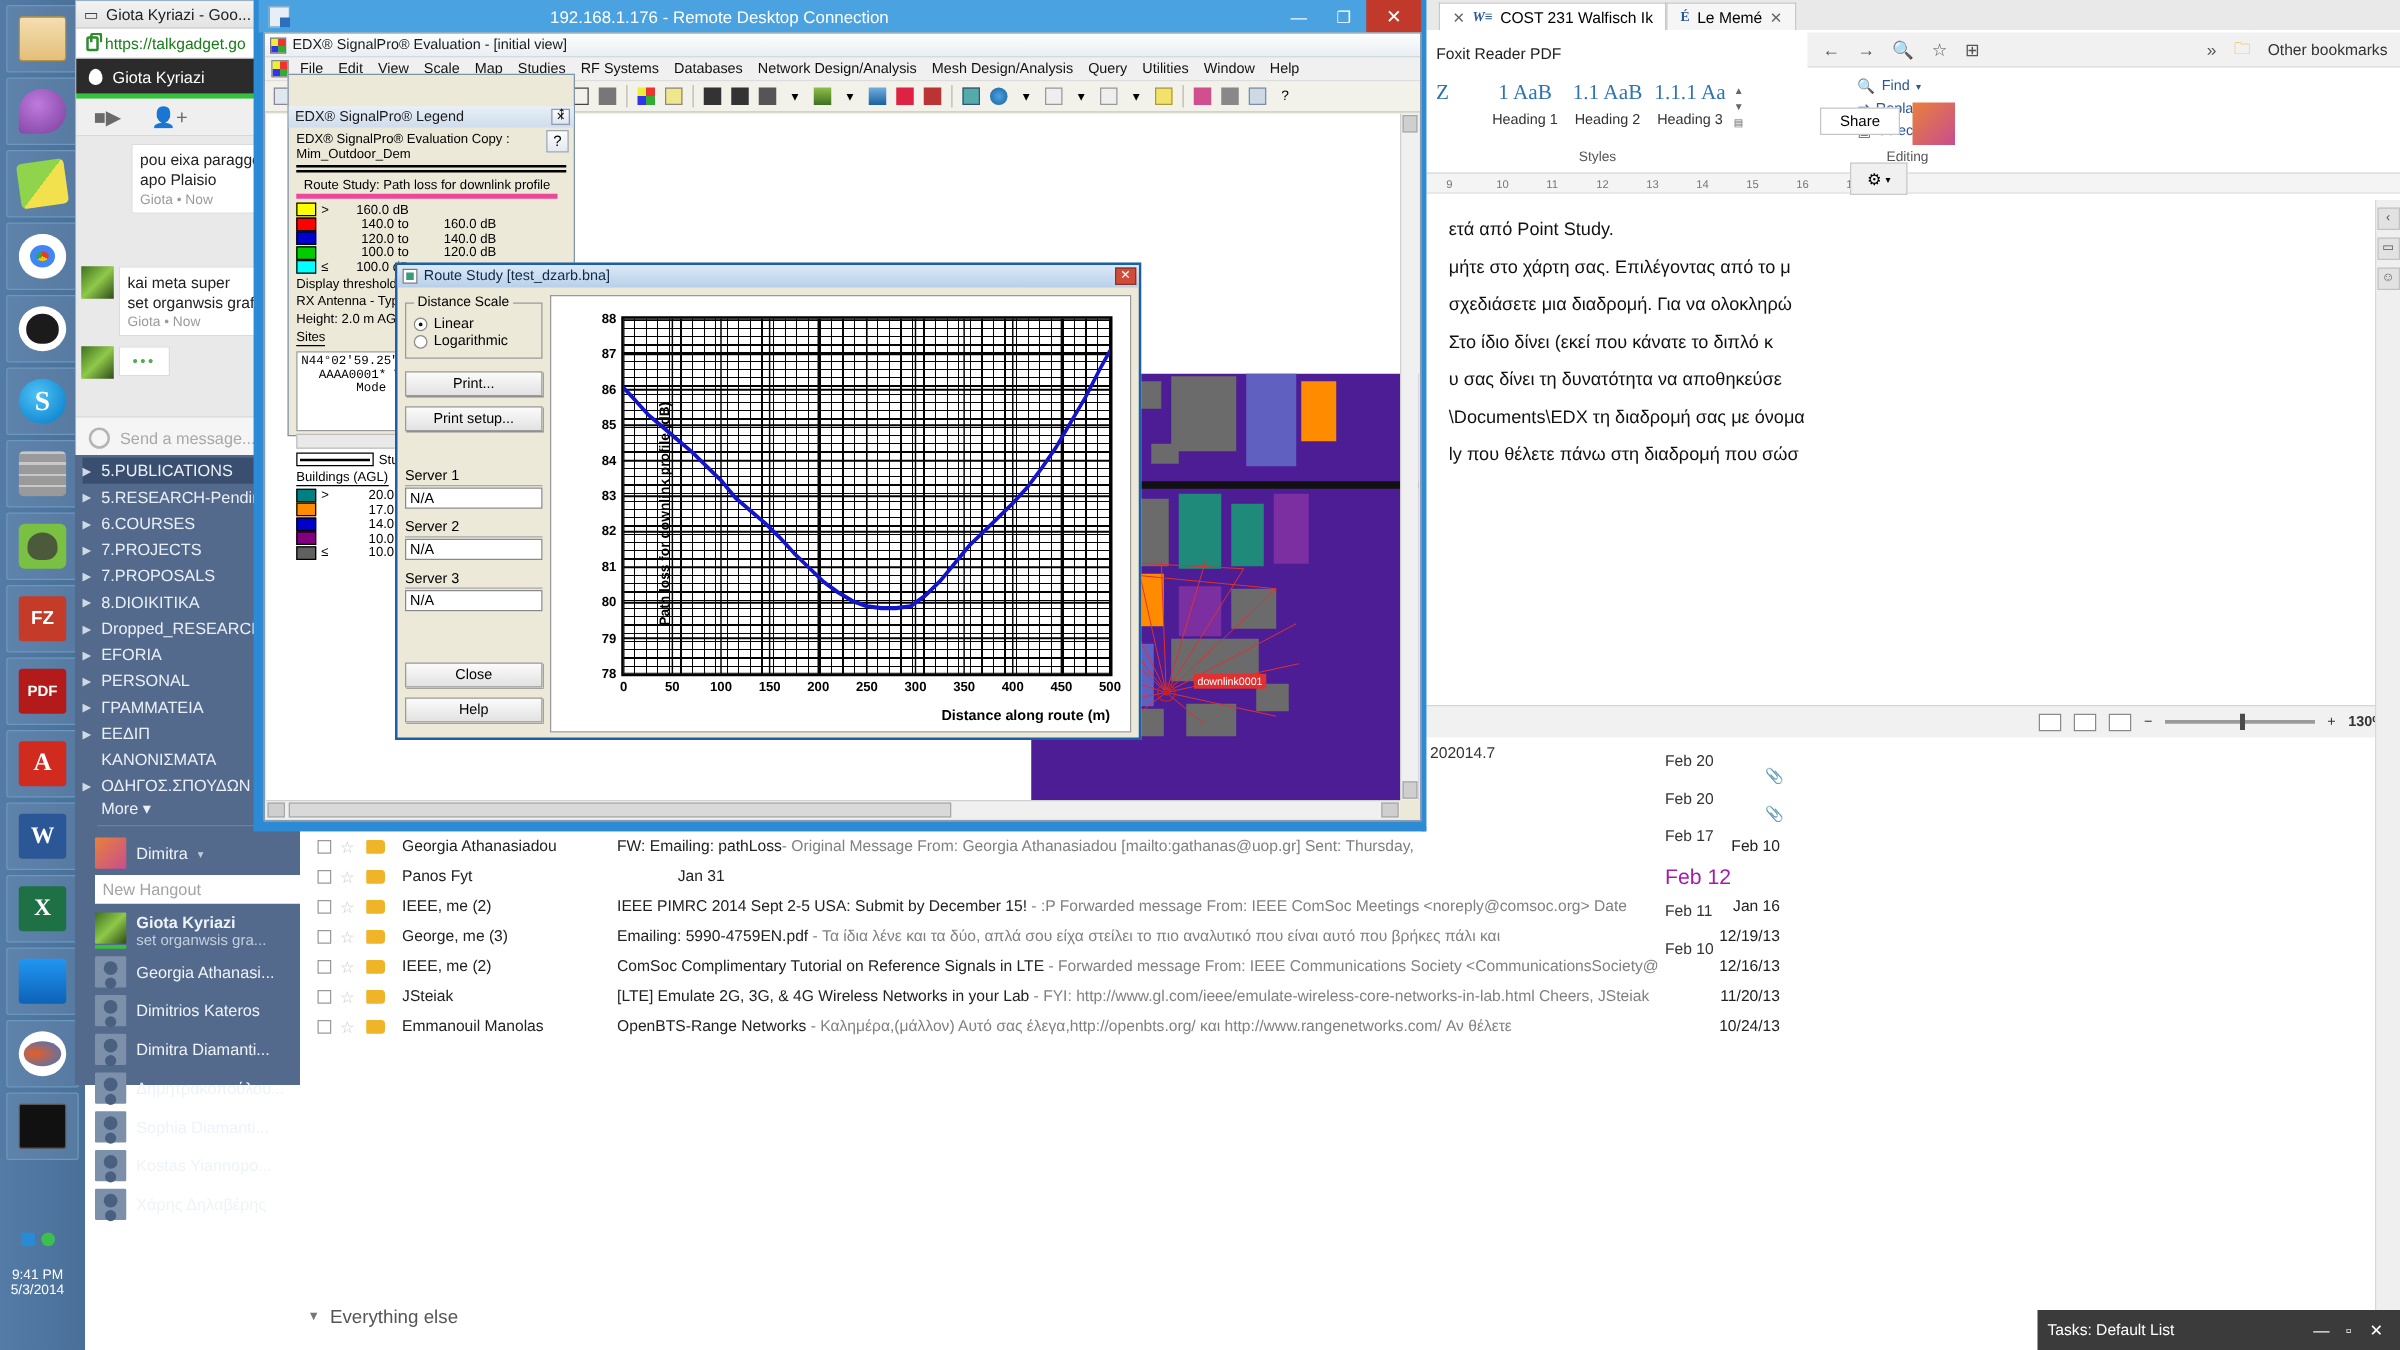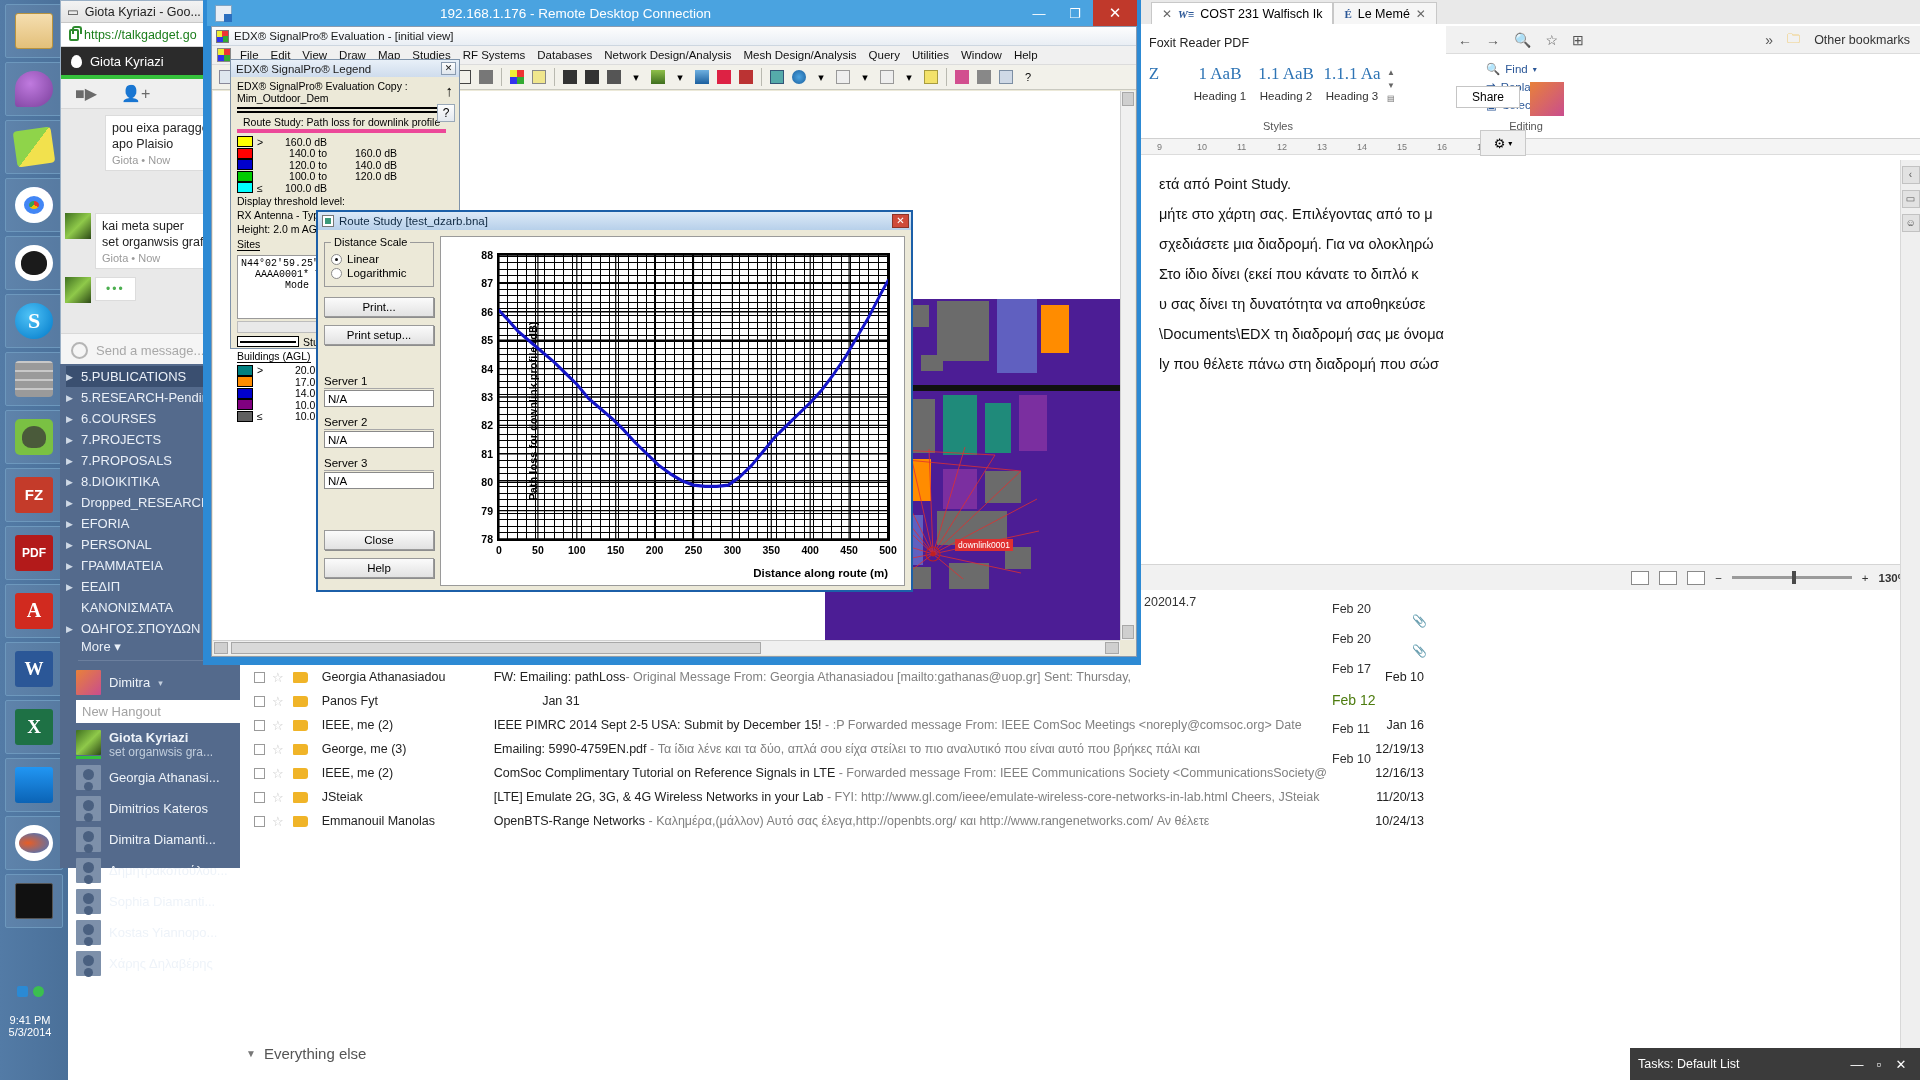--- a/index.html
+++ b/index.html
@@ -147,21 +147,21 @@
 
   
   #map { position:absolute; right:0; top:208px; width:310px; height:370px; background:#4c1d95; }
   .bld { position:absolute; }
   #maproad { position:absolute; left:0; top:86px; width:310px; height:6px; background:#111; }
 
   
   #legend { position:absolute; left:18px; top:32px; width:230px; height:290px;
             background:#ece9d8; border:1px solid #7f93aa; }
   #legend-tb { height:17px; background:linear-gradient(#e8f0f8,#cfdced); display:flex;
-               align-items:center; padding-left:5px; font-size:11.5px; color:#1c1c1c;}
+               align-items:center; padding-left:5px; font-size:11.5px; color:#1c1c1c;margin-top:25px;}
   #legend-tb .x { margin-left:auto; margin-right:3px; width:15px;height:13px;
                background:linear-gradient(#fdfdfd,#dfe6ee); border:1px solid #8a9bb0;
                font-size:9px;text-align:center;line-height:11px;}
   .lg-line{border-top:2px solid #000;margin:2px 6px;}
   .lg-txt{font-size:11px;padding:1px 6px;color:#000;}
   .lg-row{display:flex;align-items:center;gap:4px;padding-left:6px;font-size:10.5px;height:11.5px;
           font-family:"Liberation Sans",sans-serif;}
   .sw{width:16px;height:11px;border:1px solid #000;flex:0 0 16px;}
   .lg-op{width:10px;}
   .lg-a{width:56px;text-align:right;}
@@ -566,21 +566,21 @@
   <div style="height:30px;font-size:12.5px;color:#333;">Mar 4</div>
   <div style="height:30px;font-size:12.5px;color:#333;">Mar 1</div>
   <div style="height:30px;font-size:12.5px;color:#333;">Feb 28</div>
   <div style="height:30px;font-size:12.5px;color:#333;">Feb 28</div>
   <div style="height:30px;font-size:12.5px;color:#333;">Feb 27</div>
   <div style="height:30px;font-size:12.5px;color:#333;">Feb 27</div>
   <div style="height:30px;font-size:12.5px;color:#333;">Feb 24</div>
   <div style="height:30px;font-size:12.5px;color:#333;">Feb 20</div>
   <div style="height:30px;font-size:12.5px;color:#333;">Feb 20</div>
   <div style="height:30px;font-size:12.5px;color:#333;">Feb 17</div>
-  <div style="height:30px;font-size:14px;color:#4d7c0f;">Feb 12</div>
+  <div style="height:30px;font-size:17px;color:#a21caf;">Feb 12</div>
   <div style="height:30px;font-size:12.5px;color:#333;">Feb 11</div>
   <div style="height:30px;font-size:12.5px;color:#333;">Feb 10</div>
 </div>
 <div class="abs" style="left:1144px;top:595px;font-size:12.5px;color:#333;">202014.7</div>
 <div class="abs" style="left:1381px;top:265px;font-size:12.5px;color:#333;">1–23 of 23</div>
 <div class="abs" style="left:1412px;top:644px;font-size:12px;color:#808080;">📎</div>
 <div class="abs" style="left:1412px;top:614px;font-size:12px;color:#808080;">📎</div>
 
 <div class="abs" id="word">
   <div id="word-tabs">
@@ -716,21 +716,21 @@
   <div id="edx">
     <div id="edx-title">
       <span class="ico"></span>
       <span>EDX® SignalPro® Evaluation  - [initial view]</span>
     </div>
     <div id="edx-menu">
       <span class="mlogo"></span>
       <span class="mi">File</span>
       <span class="mi">Edit</span>
       <span class="mi">View</span>
-      <span class="mi">Draw</span>
+      <span class="mi">Scale</span>
       <span class="mi">Map</span>
       <span class="mi">Studies</span>
       <span class="mi">RF Systems</span>
       <span class="mi">Databases</span>
       <span class="mi">Network Design/Analysis</span>
       <span class="mi">Mesh Design/Analysis</span>
       <span class="mi">Query</span>
       <span class="mi">Utilities</span>
       <span class="mi">Window</span>
       <span class="mi">Help</span>

